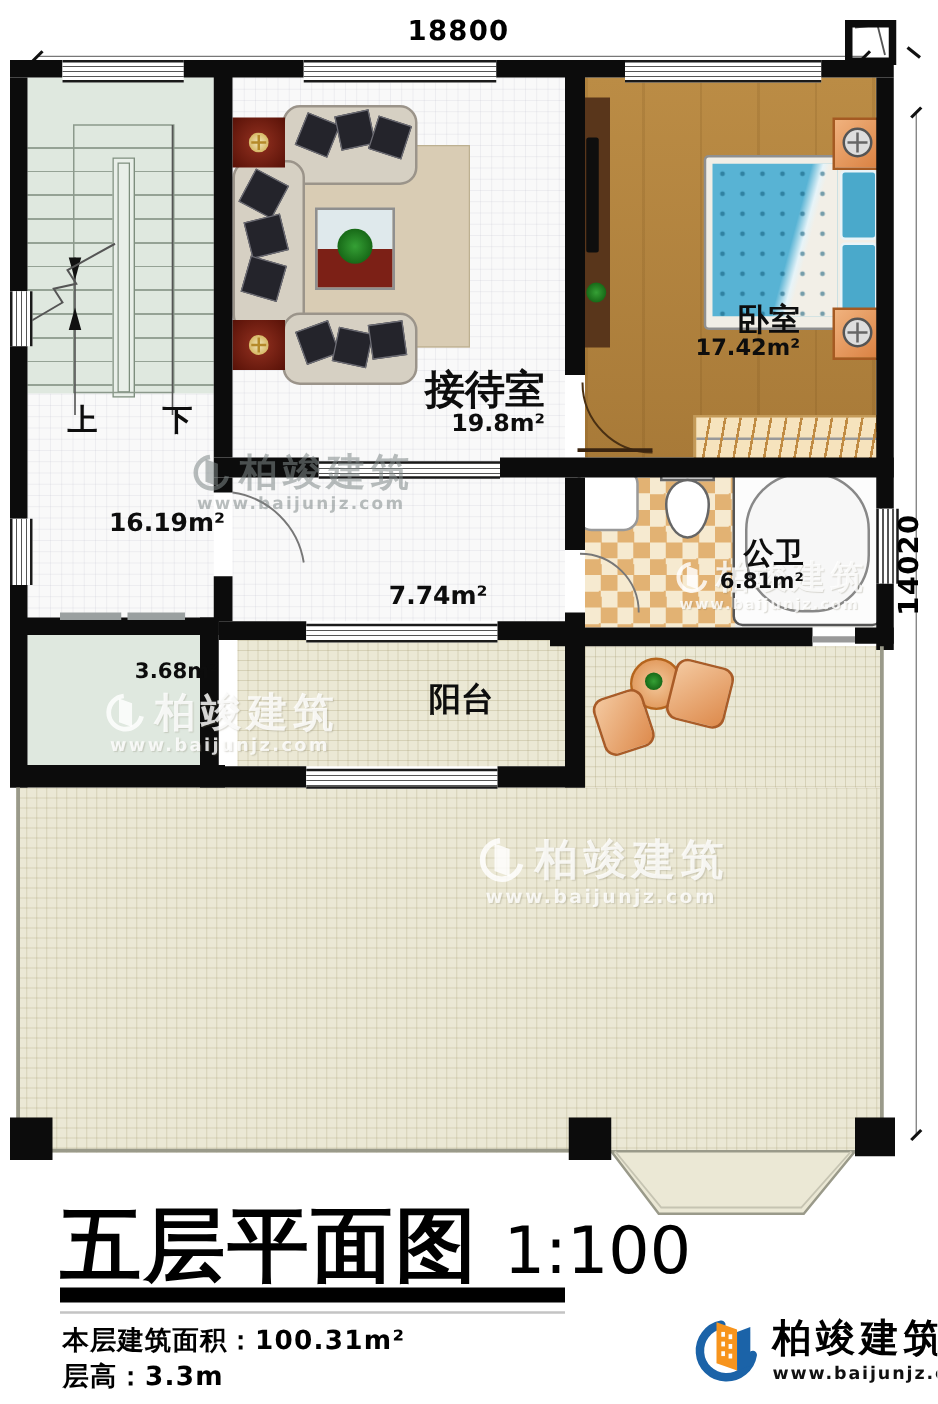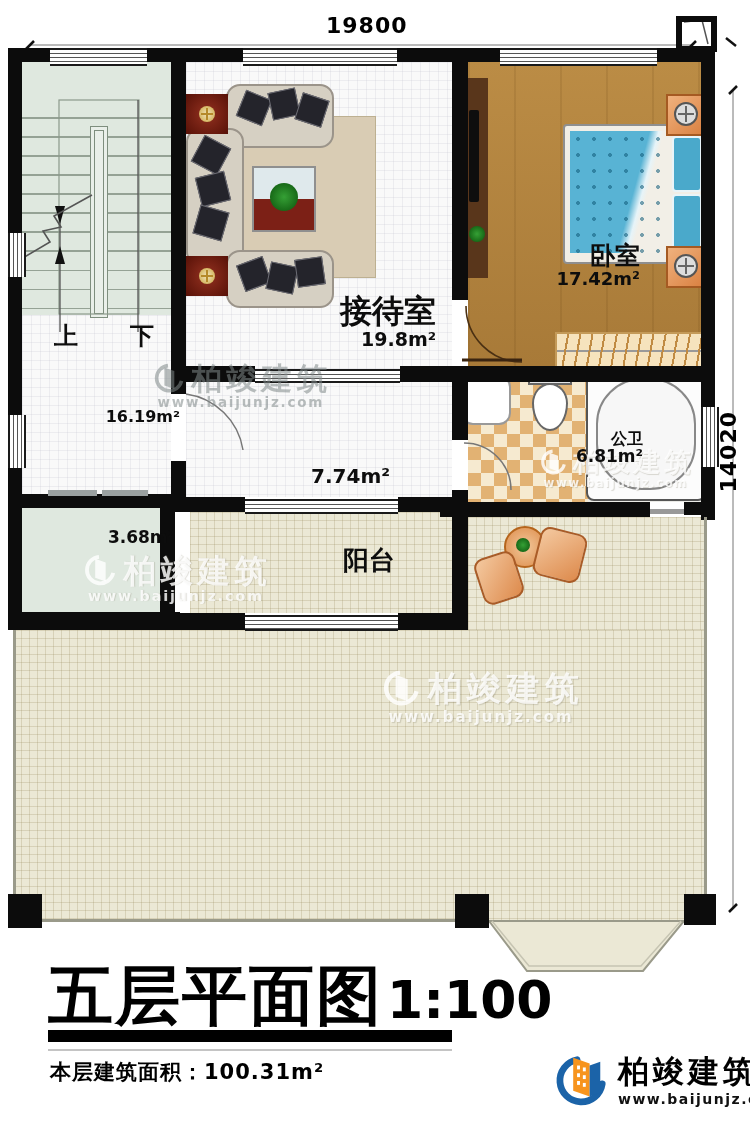--- a/index.html
+++ b/index.html
@@ -48,21 +48,21 @@
                linear-gradient(#b58a2a 0 0) center/12px 2px no-repeat,
                radial-gradient(#f2e6bd,#caa43f);}
   .nightstand{position:absolute;background:linear-gradient(135deg,#f0b27e,#d97f3f);border:2px solid #a55a22;}
   .ns-lamp{position:absolute;left:6px;top:6px;width:20px;height:20px;border-radius:50%;border:2px solid #555;
     background:linear-gradient(#666 0 0) center/2px 16px no-repeat,
                linear-gradient(#666 0 0) center/16px 2px no-repeat,#ddd;}
   .plantdot{position:absolute;border-radius:50%;background:radial-gradient(circle,#35a035,#0b520b);}
   
   .title-row{position:absolute;display:flex;align-items:baseline;color:#000;}
   .title-main{font-size:65px;font-weight:900;letter-spacing:2px;}
-  .title-scale{font-size:52px;font-weight:700;margin-left:4px;}
+  .title-scale{font-size:52px;font-weight:400;margin-left:20px;}
   .info-line{position:absolute;color:#000;font-size:21px;font-weight:700;letter-spacing:1px;text-align:center;}
   .brand-name{font-size:31px;font-weight:900;letter-spacing:4px;color:#000;line-height:1;}
   .brand-site{font-size:14px;font-weight:700;letter-spacing:1.5px;color:#111;line-height:1;margin-top:5px;}
   .dim{position:absolute;color:#000;font-weight:700;font-size:22px;letter-spacing:1px;}
 </style>
 </head>
 <body>
 
 <div class="page">
 
@@ -258,49 +258,52 @@
 
   <div class="rlabel" style="left:276px;top:294px;width:160px;">
     <span class="nm" style="font-size:32px;">接待室</span>
     <span class="ar" style="font-size:19px;">19.8m²</span>
   </div>
   <div class="rlabel" style="left:480px;top:242px;width:160px;">
     <span class="nm" style="font-size:25px;">卧室</span>
     <span class="ar" style="font-size:18px;">17.42m²</span>
   </div>
   <div class="rlabel" style="left:60px;top:408px;width:120px;">
-    <span class="ar" style="font-size:16px;font-weight:900;">16.19m²</span>
+    <span class="ar" style="font-size:20px;font-weight:900;">16.19m²</span>
   </div>
   <div class="rlabel" style="left:270px;top:466px;width:120px;">
     <span class="ar" style="font-size:20px;font-weight:900;">7.74m²</span>
   </div>
   <div class="rlabel" style="left:523px;top:430px;width:120px;">
-    <span class="nm" style="font-size:16px;">公卫</span>
+    <span class="nm" style="font-size:24px;">公卫</span>
     <span class="ar" style="font-size:17px;">6.81m²</span>
   </div>
   <div class="rlabel" style="left:25px;top:528px;width:150px;">
     <span class="ar" style="font-size:17px;">3.68m²</span>
   </div>
   <div class="rlabel" style="left:275px;top:546px;width:120px;">
     <span class="nm" style="font-size:26px;">阳台</span>
   </div>
   <div class="rlabel" style="left:48px;top:324px;width:30px;font-size:24px;font-weight:900;">上</div>
   <div class="rlabel" style="left:124px;top:324px;width:30px;font-size:24px;font-weight:900;">下</div>
 
-  <div class="dim" style="left:326px;top:13px;">19800</div>
+  <div class="dim" style="left:326px;top:13px;">18800</div>
   <div class="dim" style="left:692px;top:444px;width:72px;text-align:center;transform:rotate(-90deg);">14020</div>
 
   <div class="title-row" style="left:48px;top:952px;">
     <span class="title-main">五层平面图</span>
     <span class="title-scale">1:100</span>
   </div>
   <div class="abs" style="left:48px;top:1030px;width:404px;height:12px;background:#000;"></div>
   <div class="abs" style="left:48px;top:1049px;width:404px;height:2px;background:#c4c4c4;"></div>
   <div class="info-line" style="left:50px;top:1058px;">
     <span>本层建筑面积：</span><span>100.31m²</span>
+  </div>
+  <div class="info-line" style="left:50px;top:1087px;">
+    <span>层高：</span><span>3.3m</span>
   </div>
 
   <div class="abs" style="left:548px;top:1052px;display:flex;align-items:center;gap:8px;">
     <svg width="62" height="58" viewBox="0 0 64 60">
       <path d="M30 8 A22 22 0 1 0 56 33" fill="none" stroke="#1b63a8" stroke-width="7" stroke-linecap="round"></path>
       <polygon points="26,6 43,12 43,46 26,40" fill="#f7941d"></polygon>
       <polygon points="43,14 54,10 54,42 43,46" fill="#1b63a8"></polygon>
       <rect x="30" y="14" width="3" height="4" fill="#fff"></rect>
         <rect x="36" y="16" width="3" height="4" fill="#fff"></rect>
       <rect x="30" y="22" width="3" height="4" fill="#fff"></rect>

